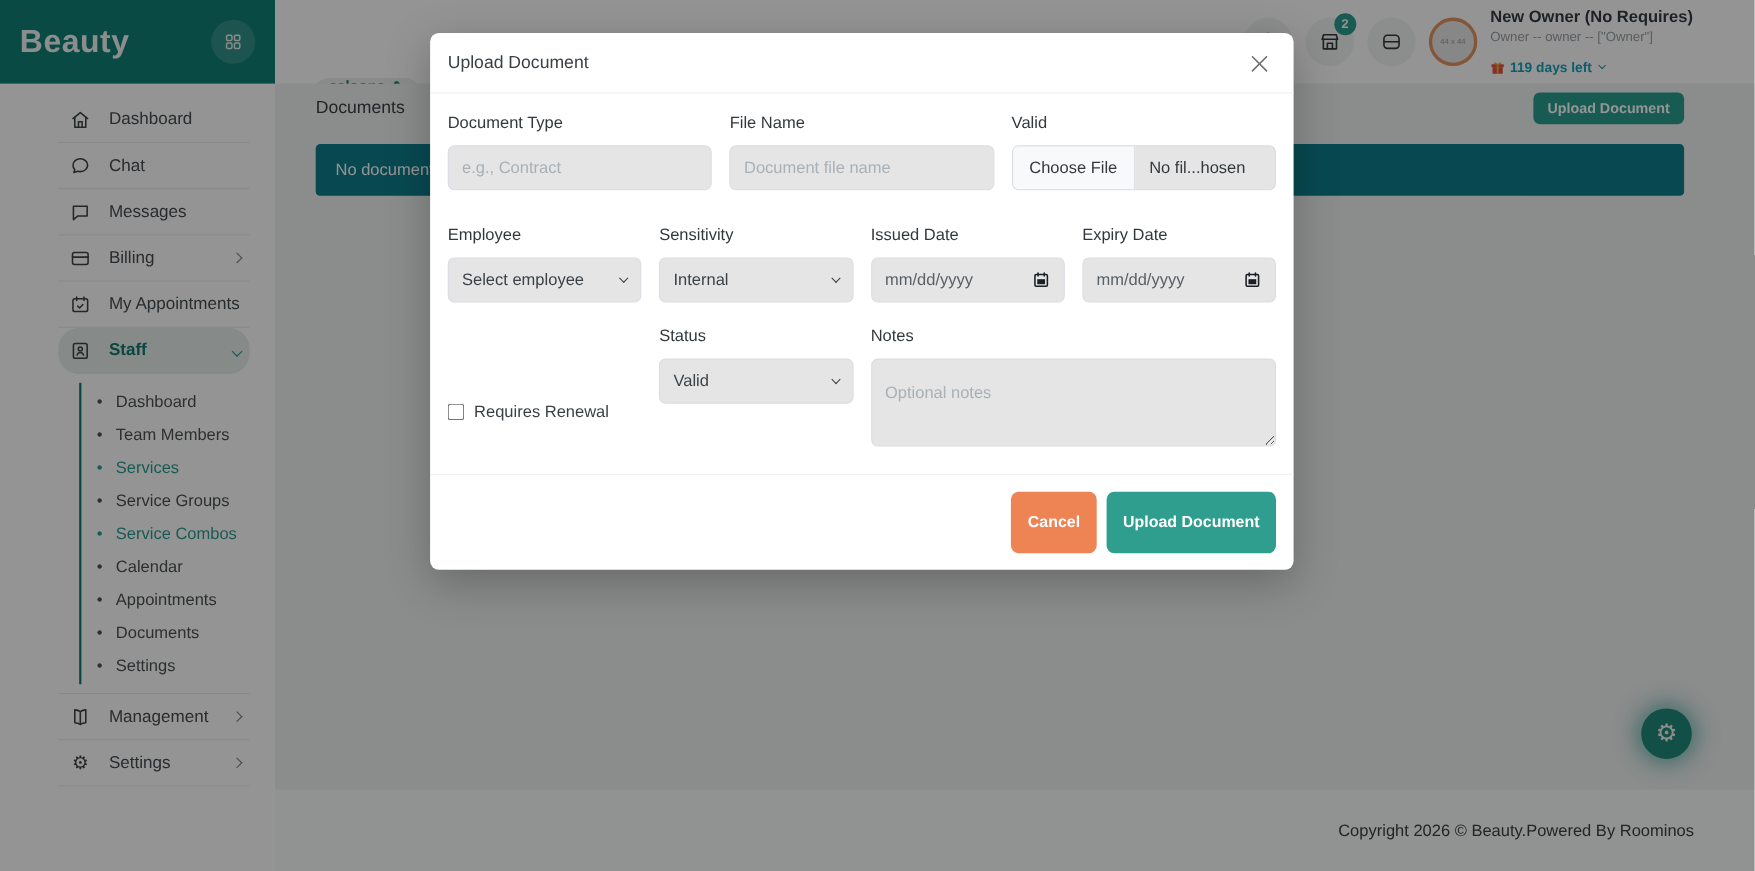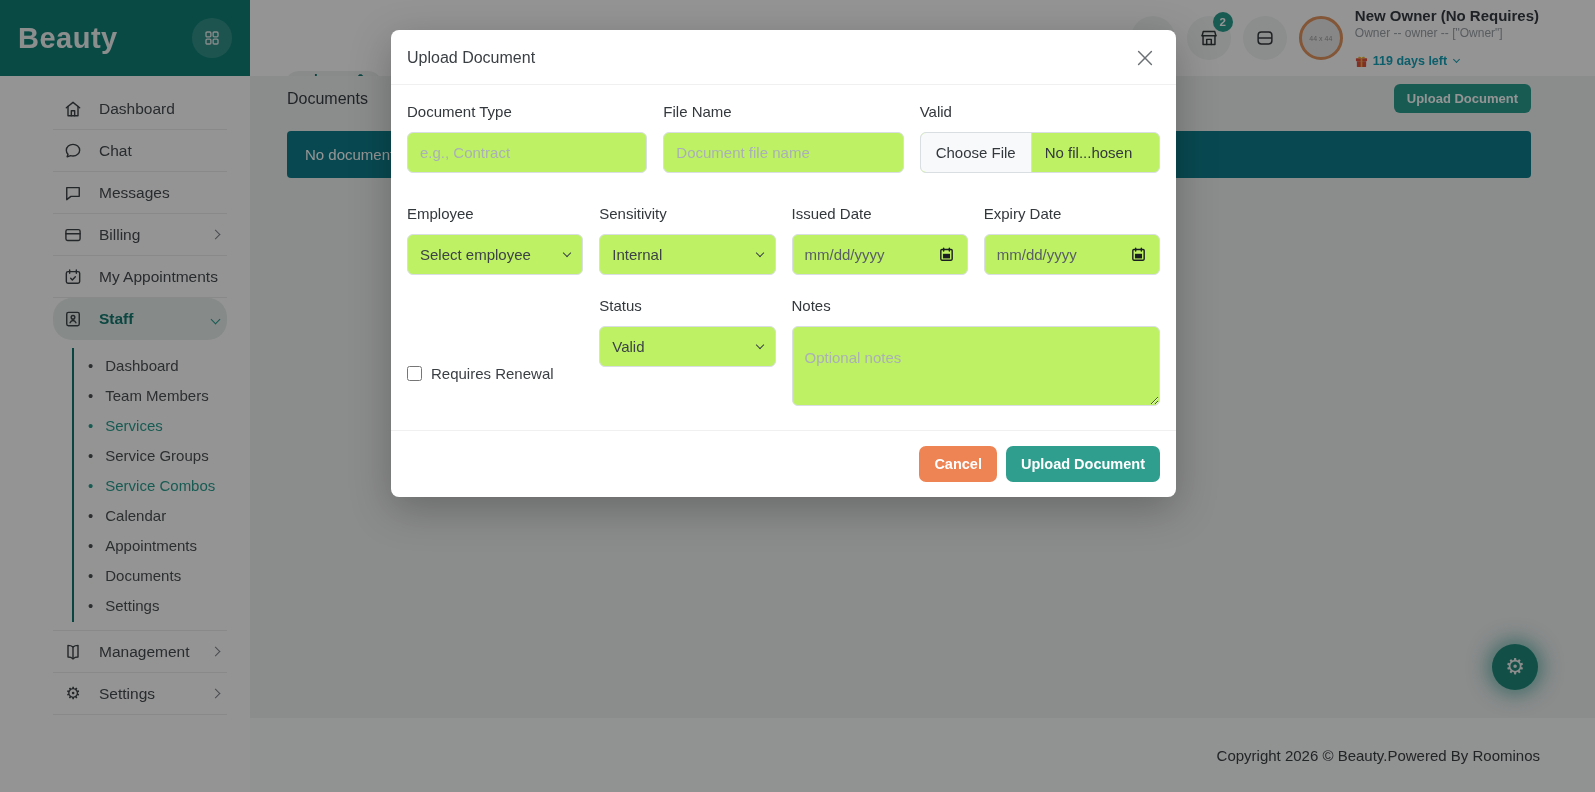--- a/index.html
+++ b/index.html
@@ -59,37 +59,37 @@
   .overlay { position:absolute; inset:0; background:rgba(0,0,0,.42); z-index:50; }
   .modal { position:absolute; left:391px; top:30px; width:785px; background:#fff; border-radius:8px; box-shadow:0 12px 40px rgba(0,0,0,.25); z-index:100; }
   .modal-head { display:flex; align-items:center; justify-content:space-between; padding:17px 20px 15px 16px; border-bottom:1px solid #f0f0f0; }
   .modal-title { font-size:16px; color:#3a3f44; font-weight:500; }
   .modal-close { background:none; border:none; cursor:pointer; color:#6b7075; display:flex; padding:0; }
   .modal-body { padding:18px 16px 20px 16px; }
   .f-label { font-size:15px; color:#33383d; margin-bottom:12px; }
   .grid3 { display:grid; grid-template-columns:repeat(3,1fr); gap:16px; }
   .grid4 { display:grid; grid-template-columns:repeat(4,1fr); gap:16px; }
   .mt20 { margin-top:32px; } .mt22 { margin-top:22px; }
-  .ctl { height:41px; width:100%; border:1px solid #d9dee3; border-radius:6px; font-size:15px; color:#454a4f; padding:0 12px; font-family:inherit; background:#bef264; }
+  .ctl { height:41px; width:100%; border:1px solid #d9dee3; border-radius:6px; font-size:15px; color:#454a4f; padding:0 12px; font-family:inherit; background:#e5e5e5; }
   input.ctl::placeholder, textarea.ctl::placeholder { color:#a9b0b6; }
   .select-box { display:flex; align-items:center; justify-content:space-between; cursor:pointer;gap:30px; }
   .select-box .chev-d { width:6px; height:6px; border-color:#3c4247; margin-top:-4px; }
   .select-text { color:#3c4247; }
   .date-box { display:flex; align-items:center; justify-content:space-between; cursor:text; }
   .date-text { color:#596066; }
   .file-ctl { display:flex; align-items:stretch; overflow:hidden; padding:0; cursor:pointer; }
   .file-btn { display:flex; align-items:center; padding:0 15px; background:#f8f9fa; border-right:1px solid #d9dee3; color:#33383d; white-space:nowrap; }
   .file-status { display:flex; align-items:center; padding:0 13px; color:#33383d; white-space:nowrap; }
   .renewal { display:flex; align-items:center; gap:9px; padding-top:40px; }
   .renewal input { width:15px; height:15px; cursor:pointer; }
   .renewal-label { font-size:15px; color:#3a3f44; }
   textarea.ctl { height:80px; padding:22px 12px; resize:both; grid-column:3 / 5; }
   .notes-wrap { grid-column:3 / 5; }
   .modal-foot { border-top:1px solid #f0f0f0; padding:15px 16px; display:flex; justify-content:flex-end; gap:9px; }
-  .btn { border:none; border-radius:7px; color:#fff; font-size:14.5px; font-weight:bold; padding:10px 15px; cursor:pointer; font-family:inherit; }
+  .btn { border:none; border-radius:7px; color:#fff; font-size:14.5px; font-weight:bold; padding:20px 15px; cursor:pointer; font-family:inherit; }
   .btn-cancel { background:#ee8354; }
   .btn-submit { background:#2f9e8f; }
 
   svg { display:block; }
 </style>
 </head>
 <body>
 
 <div class="sidebar">
   <div class="brand">

